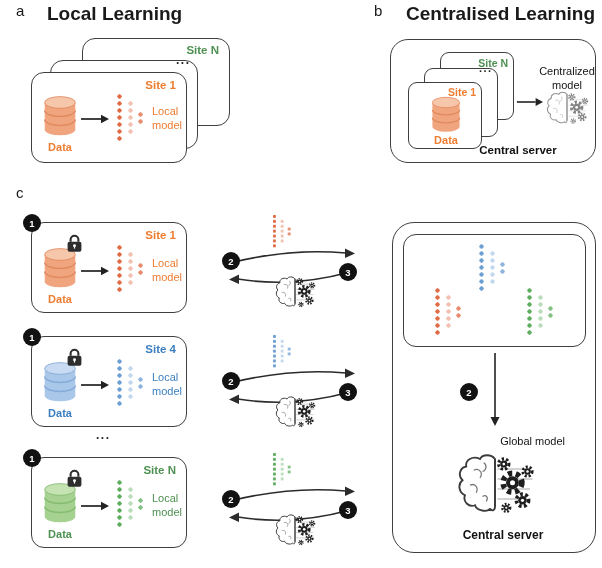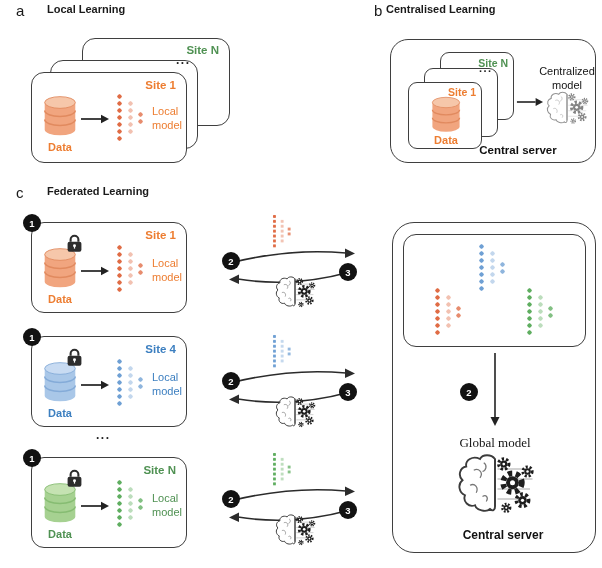--- a/index.html
+++ b/index.html
@@ -1,31 +1,31 @@
 <!DOCTYPE html>
 <html><head>
 <meta charset="utf-8">
 <style>
   * { margin:0; padding:0; box-sizing:border-box; }
   html,body { width:602px; height:568px; background:#fff; }
   body { font-family:"Liberation Sans", sans-serif; position:relative; overflow:hidden; color:#111; }
   .abs { position:absolute; }
   .panel-letter { position:absolute; font-size:15px; color:#1a1a1a; }
-  .panel-title  { position:absolute; font-size:11px; font-weight:bold; color:#1a1a1a; }
+  .panel-title  { position:absolute; font-size:19px; font-weight:bold; color:#1a1a1a; }
   .card { position:absolute; background:#fff; border:1.5px solid #3f3f3f; border-radius:13px; }
   .card.small { border-radius:9px; border-width:1.3px; }
   .outerbox { position:absolute; background:#fff; border:1.5px solid #3f3f3f; border-radius:18px; }
   .innerbox { position:absolute; background:#fff; border:1.3px solid #3f3f3f; border-radius:13px; }
   .site-name { position:absolute; font-size:11.5px; font-weight:bold; color:var(--accent); }
   .site-name.sm { font-size:10.5px; }
   .data-label { position:absolute; font-size:11px; font-weight:bold; color:var(--accent); text-align:center; }
   .model-label { position:absolute; font-size:11px; color:var(--accent); white-space:pre-line; line-height:1.3; }
   .black-2line { position:absolute; font-size:11px; color:#141414; white-space:pre-line; line-height:1.3; text-align:center; }
   .server-label { position:absolute; font-size:11.5px; font-weight:bold; color:#111; text-align:center; }
-  .global-label { position:absolute; font-size:13px; color:#141414; text-align:center;font-family:Liberation Serif, serif; }
+  .global-label { position:absolute; font-size:11px; color:#141414; text-align:right; }
   .ellipsis { position:absolute; font-size:12px; font-weight:bold; color:#222; letter-spacing:1.5px; }
   .badge { position:absolute; width:18px; height:18px; border-radius:50%; background:#121212; color:#fff;
            font-size:9.5px; font-weight:bold; display:flex; align-items:center; justify-content:center; z-index:6; }
   .nn { position:absolute; display:flex; align-items:center; gap:3.5px; }
   .nn i { display:block; width:7px;
           background-image:radial-gradient(circle, var(--dot) 1.9px, transparent 2.4px);
           background-size:7px 7px; background-repeat:repeat-y; background-position:50% 0; }
   .nn .c1 { height:49px; }
   .nn .c2 { height:35px; opacity:.42; }
   .nn .c3 { height:14px; opacity:.78; }
@@ -111,21 +111,21 @@
     <div class="nn" style="left:84px;top:20px">
         <i class="c1"></i>
         <i class="c2"></i>
         <i class="c3"></i>
       </div>
     <div class="model-label" style="left:120px;top:31px">Local
 model</div>
   </div>
 
   <div class="panel-letter" style="left:374px;top:2px">b</div>
-  <div class="panel-title" style="left:386px;top:3px">Centralised Learning</div>
+  <div class="panel-title" style="left:406px;top:3px">Centralised Learning</div>
 
   <div class="outerbox" style="left:390px;top:39px;width:206px;height:124px"></div>
 
   <div class="card small" style="left: 440px; top: 52px; width: 74px; height: 68px; --accent: #4F9152; --dot: #5FAE60; --cylBody: #A6D191; --cylTop: #C5E2B2; --cylBand: #86BC72;">
     <span class="site-name sm" style="right:5px;top:4px">Site N</span>
   </div>
   <div class="card small" style="left:424px;top:68px;width:74px;height:69px"></div>
   <div class="ellipsis" style="left:479px;top:62px;font-size:11px">...</div>
 
   <div class="card small" style="left: 408px; top: 82px; width: 74px; height: 67px; --accent: #ED7D31; --dot: #E06C45; --cylBody: #F1A57F; --cylTop: #F6C7AA; --cylBand: #E18A5F;">
@@ -140,21 +140,20 @@
       <use href="#harrow"></use>
     </svg>
   <div class="black-2line" style="left:534px;top:64px;width:66px">Centralized
 model</div>
   <svg class="icon gray" style="left:545px;top:88px" width="44" height="40" viewBox="0 0 64 52">
       <use href="#bgicon"></use>
     </svg>
   <div class="server-label" style="left:450px;top:144px;width:136px">Central server</div>
 
   <div class="panel-letter" style="left:16px;top:184px">c</div>
-  <div class="panel-title" style="left:47px;top:185px">Federated Learning</div>
 
   <div class="card z5" style="left: 31px; top: 222px; width: 156px; height: 91px; --accent: #ED7D31; --dot: #E06C45; --cylBody: #F1A57F; --cylTop: #F6C7AA; --cylBand: #E18A5F;">
     <div class="badge" style="left:-9px;top:-9px">1</div>
     <span class="site-name" style="right:10px;top:6px">Site 1</span>
     <svg class="icon" style="left:10px;top:24px" width="36" height="42">
         <use href="#cylicon"></use>
       </svg>
     <svg class="icon" style="left:33px;top:10px;z-index:3" width="19" height="21">
         <use href="#lockicon"></use>
       </svg>

